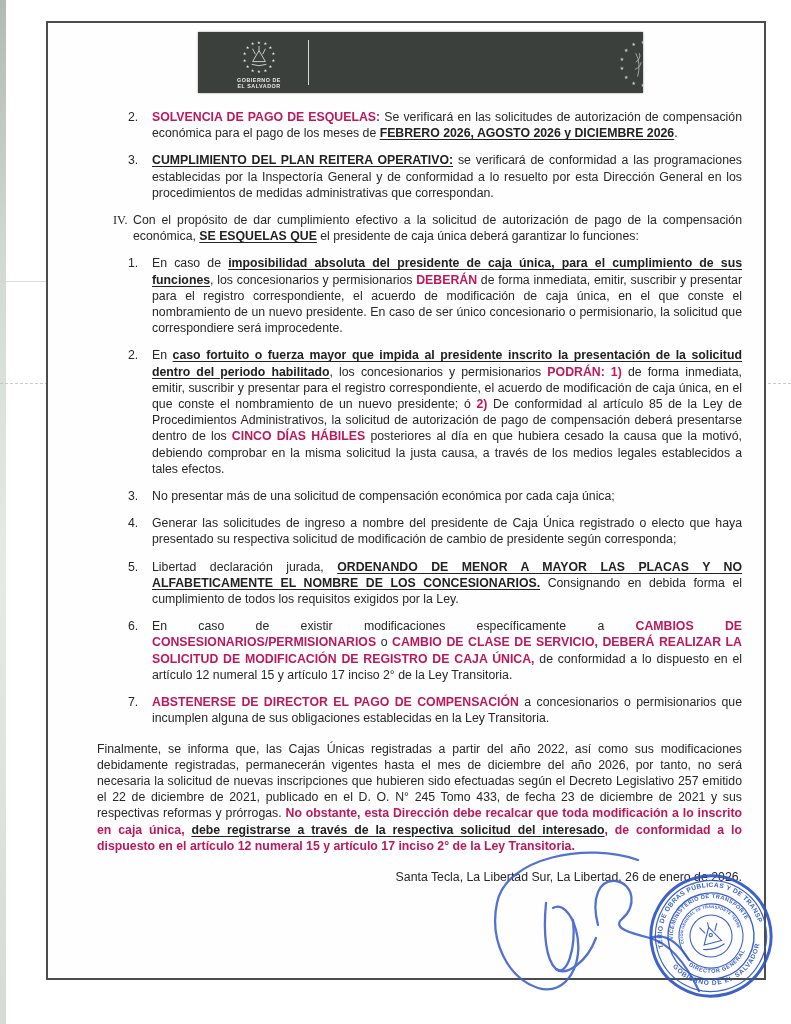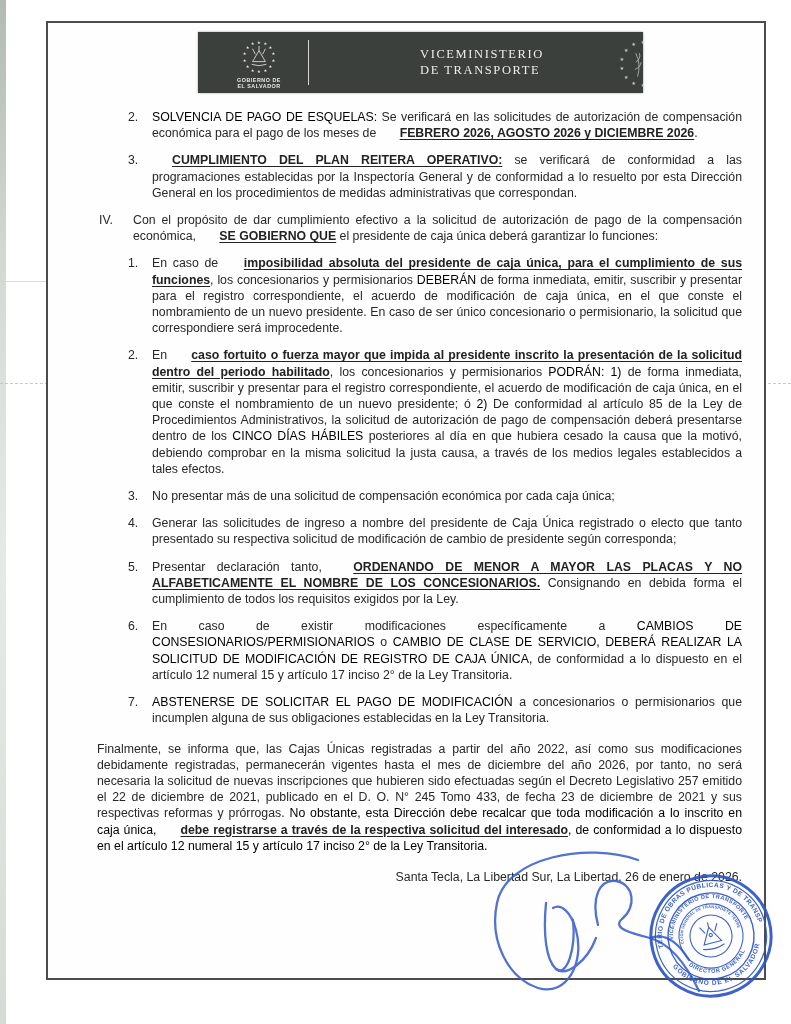--- a/index.html
+++ b/index.html
@@ -30,25 +30,25 @@
          font-family:"Liberation Serif",serif;font-size:12.5px;line-height:16px;letter-spacing:1.6px;}
   #partial-emblem{position:absolute;right:-27px;top:5px;width:54px;height:54px;opacity:.9;}
 
   
   #doc-body{font-size:12.3px;line-height:16.2px;}
   .block{position:relative;margin-bottom:11px;}
   .block .num{position:absolute;top:0;}
   .indent1{padding-left:55px;}
   .indent1 .num{left:31px;}
   .indent0{padding-left:36px;}
-  .indent0 .num{left:2px;}
+  .indent0 .num{left:16px;font-family:Liberation Serif, serif;}
   .flush{padding-left:0;margin-top:14px;}
   .txt{text-align:justify;}
-  span.b{font-weight:normal;color:#000000;}
-  span.bu{font-weight:bold;color:#222;text-decoration:underline;text-underline-offset:2px;text-decoration-thickness:1px;margin-left:20px;}
+  span.b{font-weight:bold;color:#be185d;}
+  span.bu{font-weight:bold;color:#222;text-decoration:underline;text-underline-offset:2px;text-decoration-thickness:1px;}
   #dateline{margin-top:16px;text-align:right;font-size:12.3px;}
 
   
   #signature{position:absolute;left:470px;top:835px;width:250px;height:172px;pointer-events:none;}
   #stamp{position:absolute;left:645px;top:870px;width:132px;height:132px;transform:rotate(-15deg);opacity:.92;}
   .stamp-text{font-family:"Liberation Sans",sans-serif;font-weight:bold;fill:var(--stampblue,#2d55c4);}
 </style>
 </head>
 <body>
 
@@ -85,24 +85,20 @@
           <line x1="7" y1="-9" x2="4" y2="-3"></line>
           <line x1="0" y1="-12" x2="0" y2="-7"></line>
           <path d="M -8,8 Q 0,11 8,8"></path>
         </g>
       </svg>
       <div id="gov-caption">
         <div>GOBIERNO DE</div>
         <div>EL SALVADOR</div>
       </div>
       <div id="gov-divider" style="left:110px;"></div>
-      <div id="brand">
-        <div>VICEMINISTERIO</div>
-        <div>DE TRANSPORTE</div>
-      </div>
       <svg id="partial-emblem" viewBox="-30 -30 60 60">
         <g id="star-ring-right">
             <text x="0.0" y="-22.1" font-size="5.4" text-anchor="middle" fill="rgba(235,236,232,0.85)">★</text>
             <text x="10.4" y="-19.7" font-size="5.4" text-anchor="middle" fill="rgba(235,236,232,0.85)">★</text>
             <text x="18.8" y="-13.1" font-size="5.4" text-anchor="middle" fill="rgba(235,236,232,0.85)">★</text>
             <text x="23.4" y="-3.5" font-size="5.4" text-anchor="middle" fill="rgba(235,236,232,0.85)">★</text>
             <text x="23.4" y="7.2" font-size="5.4" text-anchor="middle" fill="rgba(235,236,232,0.85)">★</text>
             <text x="18.8" y="16.9" font-size="5.4" text-anchor="middle" fill="rgba(235,236,232,0.85)">★</text>
             <text x="10.4" y="23.5" font-size="5.4" text-anchor="middle" fill="rgba(235,236,232,0.85)">★</text>
             <text x="0.0" y="25.9" font-size="5.4" text-anchor="middle" fill="rgba(235,236,232,0.85)">★</text>
@@ -126,49 +122,49 @@
           <div class="block indent1">
             <span class="num">2.</span>
             <div class="txt"><span class="b">SOLVENCIA DE PAGO DE ESQUELAS:</span><span> Se verificará en las solicitudes de autorización de compensación económica para el pago de los meses de </span><span class="bu">FEBRERO 2026, AGOSTO 2026 y DICIEMBRE 2026</span><span>.</span></div>
           </div>
           <div class="block indent1">
             <span class="num">3.</span>
             <div class="txt"><span class="bu">CUMPLIMIENTO DEL PLAN REITERA OPERATIVO:</span><span> se verificará de conformidad a las programaciones establecidas por la Inspectoría General y de conformidad a lo resuelto por esta Dirección General en los procedimientos de medidas administrativas que correspondan.</span></div>
           </div>
           <div class="block indent0">
             <span class="num">IV.</span>
-            <div class="txt"><span>Con el propósito de dar cumplimiento efectivo a la solicitud de autorización de pago de la compensación económica, </span><span class="bu">SE GOBIERNO QUE</span><span> el presidente de caja única deberá garantizar lo funciones:</span></div>
+            <div class="txt"><span>Con el propósito de dar cumplimiento efectivo a la solicitud de autorización de pago de la compensación económica, </span><span class="bu">SE ESQUELAS QUE</span><span> el presidente de caja única deberá garantizar lo funciones:</span></div>
           </div>
           <div class="block indent1">
             <span class="num">1.</span>
             <div class="txt"><span>En caso de </span><span class="bu">imposibilidad absoluta del presidente de caja única, para el cumplimiento de sus funciones</span><span>, los concesionarios y permisionarios </span><span class="b">DEBERÁN</span><span> de forma inmediata, emitir, suscribir y presentar para el registro correspondiente, el acuerdo de modificación de caja única, en el que conste el nombramiento de un nuevo presidente. En caso de ser único concesionario o permisionario, la solicitud que correspondiere será improcedente.</span></div>
           </div>
           <div class="block indent1">
             <span class="num">2.</span>
             <div class="txt"><span>En </span><span class="bu">caso fortuito o fuerza mayor que impida al presidente inscrito la presentación de la solicitud dentro del periodo habilitado</span><span>, los concesionarios y permisionarios </span><span class="b">PODRÁN: 1)</span><span> de forma inmediata, emitir, suscribir y presentar para el registro correspondiente, el acuerdo de modificación de caja única, en el que conste el nombramiento de un nuevo presidente; ó </span><span class="b">2)</span><span> De conformidad al artículo 85 de la Ley de Procedimientos Administrativos, la solicitud de autorización de pago de compensación deberá presentarse dentro de los </span><span class="b">CINCO DÍAS HÁBILES</span><span> posteriores al día en que hubiera cesado la causa que la motivó, debiendo comprobar en la misma solicitud la justa causa, a través de los medios legales establecidos a tales efectos.</span></div>
           </div>
           <div class="block indent1">
             <span class="num">3.</span>
             <div class="txt"><span>No presentar más de una solicitud de compensación económica por cada caja única;</span></div>
           </div>
           <div class="block indent1">
             <span class="num">4.</span>
-            <div class="txt"><span>Generar las solicitudes de ingreso a nombre del presidente de Caja Única registrado o electo que tanto presentado su respectiva solicitud de modificación de cambio de presidente según corresponda;</span></div>
+            <div class="txt"><span>Generar las solicitudes de ingreso a nombre del presidente de Caja Única registrado o electo que haya presentado su respectiva solicitud de modificación de cambio de presidente según corresponda;</span></div>
           </div>
           <div class="block indent1">
             <span class="num">5.</span>
-            <div class="txt"><span>Presentar declaración tanto, </span><span class="bu">ORDENANDO DE MENOR A MAYOR LAS PLACAS Y NO ALFABETICAMENTE EL NOMBRE DE LOS CONCESIONARIOS.</span><span> Consignando en debida forma el cumplimiento de todos los requisitos exigidos por la Ley.</span></div>
+            <div class="txt"><span>Libertad declaración jurada, </span><span class="bu">ORDENANDO DE MENOR A MAYOR LAS PLACAS Y NO ALFABETICAMENTE EL NOMBRE DE LOS CONCESIONARIOS.</span><span> Consignando en debida forma el cumplimiento de todos los requisitos exigidos por la Ley.</span></div>
           </div>
           <div class="block indent1">
             <span class="num">6.</span>
             <div class="txt"><span>En caso de existir modificaciones específicamente a </span><span class="b">CAMBIOS DE CONSESIONARIOS/PERMISIONARIOS</span><span> o </span><span class="b">CAMBIO DE CLASE DE SERVICIO, DEBERÁ REALIZAR LA SOLICITUD DE MODIFICACIÓN DE REGISTRO DE CAJA ÚNICA,</span><span> de conformidad a lo dispuesto en el artículo 12 numeral 15 y artículo 17 inciso 2° de la Ley Transitoria.</span></div>
           </div>
           <div class="block indent1">
             <span class="num">7.</span>
-            <div class="txt"><span class="b">ABSTENERSE DE SOLICITAR EL PAGO DE MODIFICACIÓN</span><span> a concesionarios o permisionarios que incumplen alguna de sus obligaciones establecidas en la Ley Transitoria.</span></div>
+            <div class="txt"><span class="b">ABSTENERSE DE DIRECTOR EL PAGO DE COMPENSACIÓN</span><span> a concesionarios o permisionarios que incumplen alguna de sus obligaciones establecidas en la Ley Transitoria.</span></div>
           </div>
           <div class="block flush">
             <div class="txt"><span>Finalmente, se informa que, las Cajas Únicas registradas a partir del año 2022, así como sus modificaciones debidamente registradas, permanecerán vigentes hasta el mes de diciembre del año 2026, por tanto, no será necesaria la solicitud de nuevas inscripciones que hubieren sido efectuadas según el Decreto Legislativo 257 emitido el 22 de diciembre de 2021, publicado en el D. O. N° 245 Tomo 433, de fecha 23 de diciembre de 2021 y sus respectivas reformas y prórrogas. </span><span class="b">No obstante, esta Dirección debe recalcar que toda modificación a lo inscrito en caja única, </span><span class="bu">debe registrarse a través de la respectiva solicitud del interesado</span><span class="b">, de conformidad a lo dispuesto en el artículo 12 numeral 15 y artículo 17 inciso 2° de la Ley Transitoria.</span></div>
           </div>
         </div>
       <div id="dateline">Santa Tecla, La Libertad Sur, La Libertad, 26 de enero de 2026.</div>
     </div>
   </div>
 
   <svg id="signature" viewBox="470 835 250 172">

